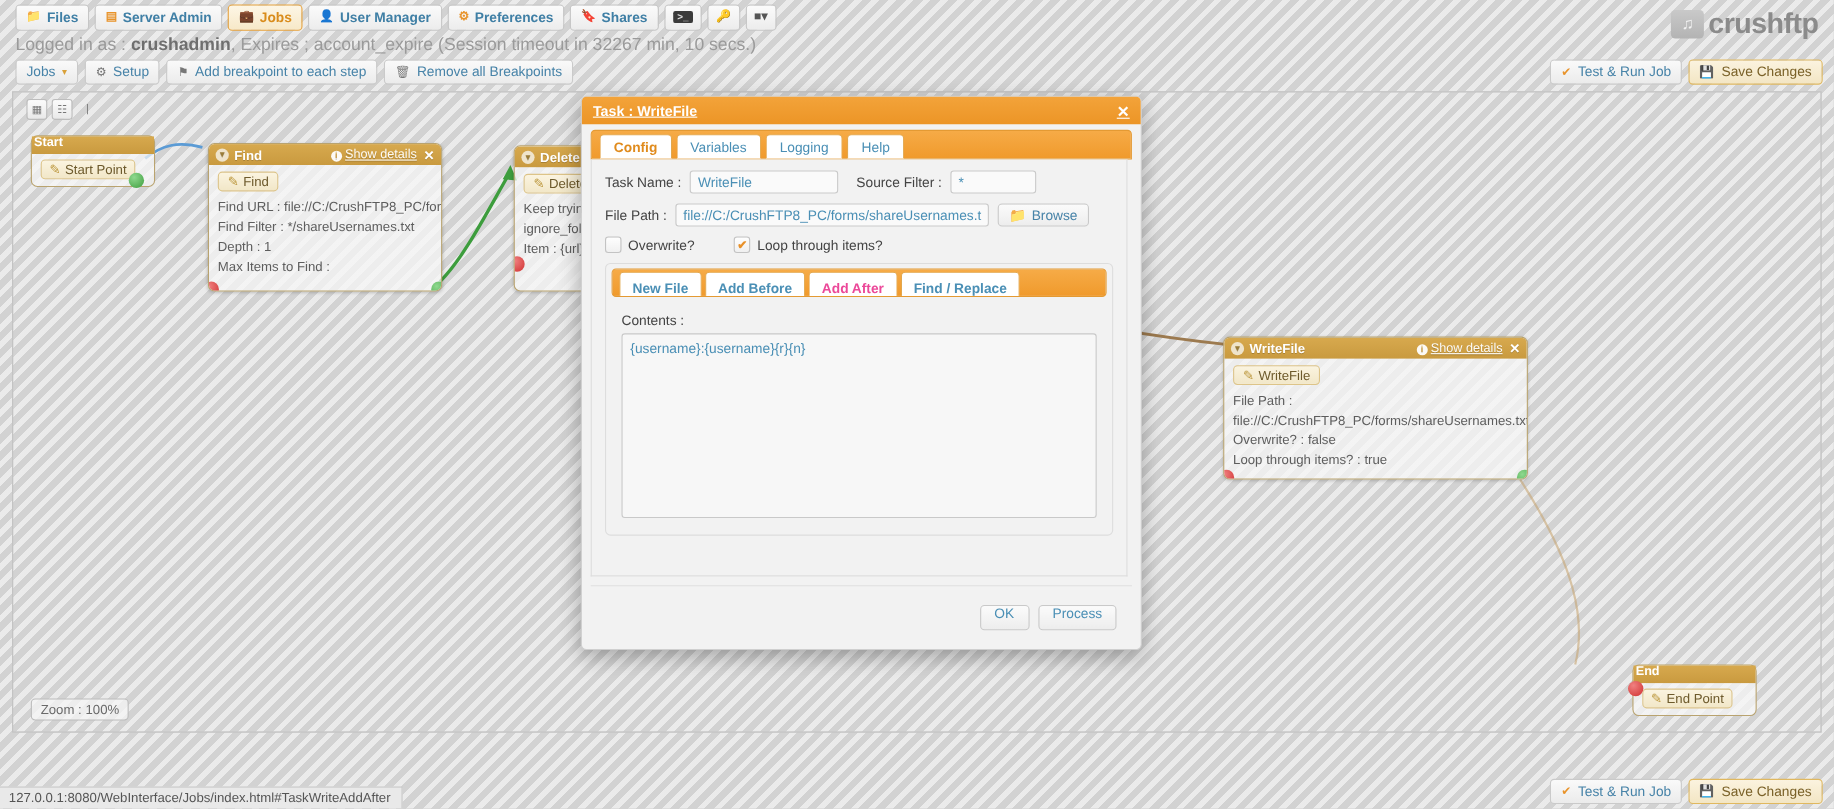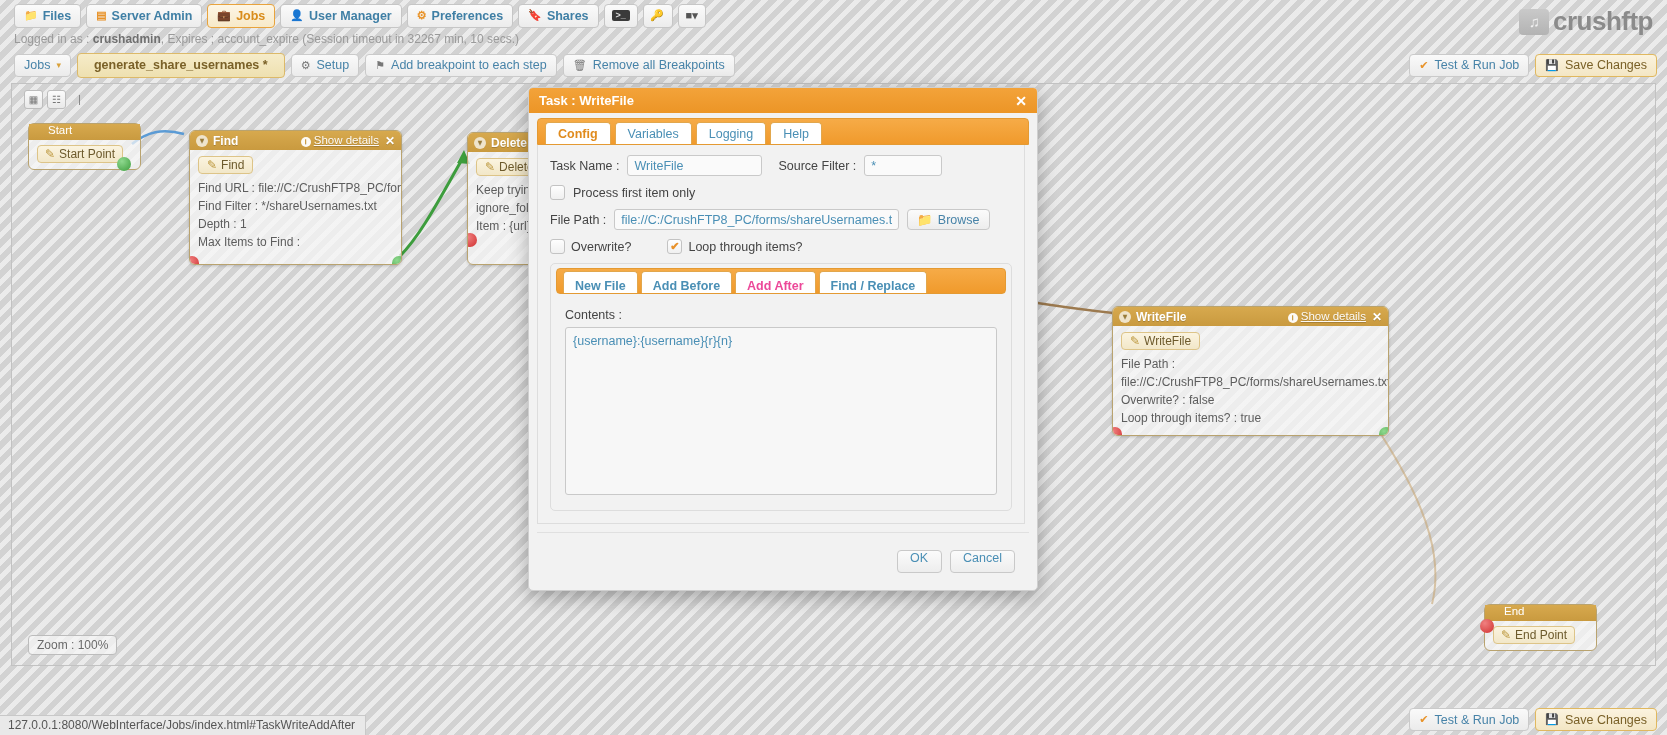--- a/index.html
+++ b/index.html
@@ -47,21 +47,21 @@
     background: linear-gradient(#fdf6e6, #f7e9c8);
     color: #d98c1b;
   }
   .navbtn .ico { font-size: 11px; line-height: 1; }
   .navbtn.sq { padding: 0 7px; }
   .ico-orange { color: #e8932a; }
   .ico-dark { color: #555; }
 
   #loginline {
     position: absolute; left: 14px; top: 32px;
-    font-size: 12px; color: #9a9a9a;
+    font-size: 16px; color: #9a9a9a;
   }
   #loginline b { color: #6f6f6f; }
 
   
   #toolbar2 {
     position: absolute; left: 0; top: 50px; width: 1667px; height: 30px;
     display: flex; align-items: center; gap: 6px; padding-left: 14px;
   }
   .tbbtn {
     display: flex; align-items: center; gap: 6px;
@@ -155,21 +155,21 @@
   .dot.red { background: radial-gradient(circle at 35% 30%, #f08080, #d03030); }
   .dot.green { background: radial-gradient(circle at 35% 30%, #8fd98f, #3d9d3d); }
 
   .node-start {
     position: absolute; left: 16px; top: 39px; width: 113px; height: 47px;
     border: 1px solid #b9a36f; border-radius: 6px;
     background: rgba(246,246,246,0.72);
   }
   .start-hd {
     height: 16px; background: linear-gradient(#d7a94e, #c99a3f);
-    color: #fff; font-size: 11.5px; font-weight: normal; padding: 0 19px;
+    color: #fff; font-size: 11.5px; font-weight: bold; padding: 0 2px;
   }
   .start-chip {
     display: inline-flex; align-items: center; gap: 4px;
     border: 1px solid #ddc488; border-radius: 4px;
     background: linear-gradient(#fbf4e0, #f2e7c8);
     color: #6d5a2c; padding: 1px 7px; font-size: 12px; margin: 5px 0 0 8px;
   }
   .node-end {
     position: absolute; right: 58px; bottom: 14px; width: 113px; height: 47px;
     border: 1px solid #b9a36f; border-radius: 6px;
@@ -181,21 +181,21 @@
     position: absolute; left: 528px; top: 87px; width: 510px; height: 504px;
     background: #f2f2f2;
     border: 1px solid #cfcfcf; border-radius: 5px;
     box-shadow: 0 6px 20px rgba(0,0,0,0.30);
     display: flex; flex-direction: column;
   }
   #dlg-title {
     height: 25px; border-radius: 4px 4px 0 0;
     background: linear-gradient(#f3a33a, #ec9526);
     display: flex; align-items: center; padding: 0 10px;
-    color: #fff; font-weight: bold; font-size: 13px;
+    color: #fff; font-weight: bold; font-size: 13px; text-decoration: underline;
   }
   #dlg-title .spacer { flex: 1; }
   #dlg-title .close { cursor: pointer; font-size: 14px; }
   #dlg-tabstrip {
     margin: 5px 8px 0 8px; height: 27px;
     background: linear-gradient(#f6ab47, #f09a2c);
     border: 1px solid #e49a33; border-radius: 4px 4px 0 0;
     display: flex; align-items: flex-end; padding-left: 7px; gap: 4px;
   }
   .dtab {
@@ -349,23 +349,20 @@
 
 <div id="logo">
   <span class="mark">♫</span>
   <span>crushftp</span>
 </div>
 
 <div id="toolbar2">
   <div class="tbbtn linkish">
     <span>Jobs</span>
     <span style="color:#d9a13a;font-size:9px">▾</span>
-  </div>
-  <div class="tbbtn jobtab">
-    <span>generate_share_usernames *</span>
   </div>
   <div class="tbbtn">
     <span style="color:#777;font-size:11px">⚙</span>
     <span>Setup</span>
   </div>
   <div class="tbbtn">
     <span style="color:#777;font-size:11px">⚑</span>
     <span>Add breakpoint to each step</span>
   </div>
   <div class="tbbtn">
@@ -514,24 +511,20 @@
 
   <div id="dlg-panel">
 
     <div class="frow">
       <span class="flabel">Task Name :</span>
       <input class="finput" style="width: 135px;" value="WriteFile">
       <span class="flabel" style="margin-left:8px">Source Filter :</span>
       <input class="finput" style="width: 78px;" value="*">
     </div>
 
-    <div class="frow">
-      <span class="cbx"></span>
-      <span class="cblabel">Process first item only</span>
-    </div>
 
     <div class="frow">
       <span class="flabel">File Path :</span>
       <input class="finput" style="width: 285px;" value="file://C:/CrushFTP8_PC/forms/shareUsernames.txt">
       <div class="browsebtn">
         <span style="color:#e8932a">📁</span>
         <span>Browse</span>
       </div>
     </div>
 
@@ -561,21 +554,21 @@
       <div class="ibody">
         <div class="flabel" style="margin:4px 0 5px 0">Contents :</div>
         <textarea class="ta" style="">{username}:{username}{r}{n}</textarea>
         
       </div>
     </div>
   </div>
 
   <div id="dlg-footer">
     <div class="dbtn"><span>OK</span></div>
-    <div class="dbtn"><span>Cancel</span></div>
+    <div class="dbtn"><span>Process</span></div>
   </div>
 </div>
 
 <div id="bottombar">
   <div id="bottombar-right">
     <div class="tbbtn">
       <span style="color:#e8932a;font-size:11px">✔</span>
       <span>Test &amp; Run Job</span>
     </div>
     <div class="tbbtn save">

